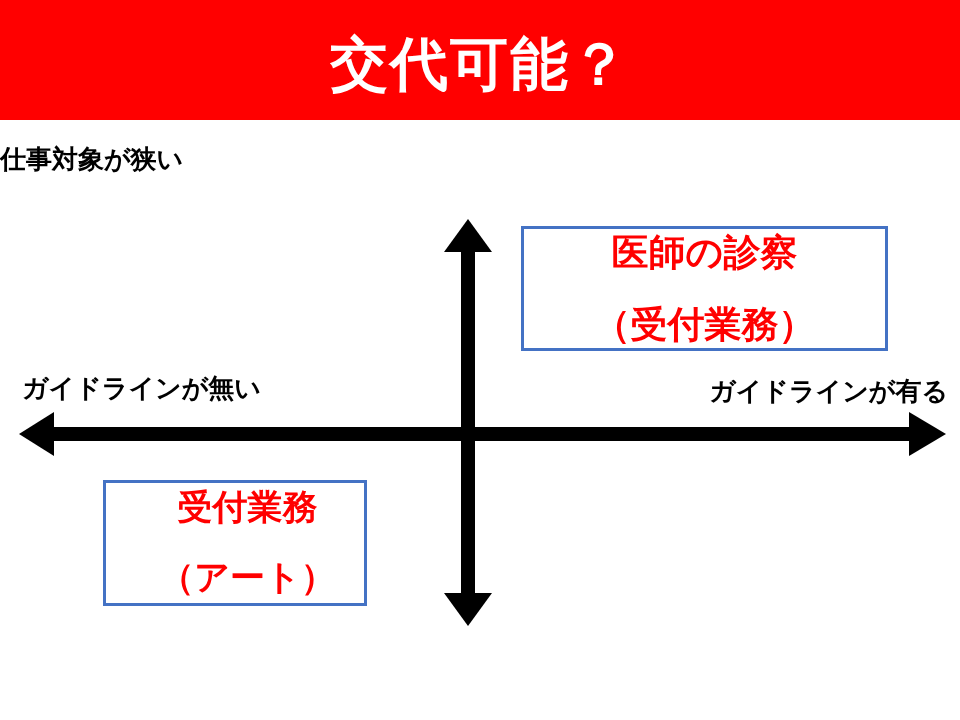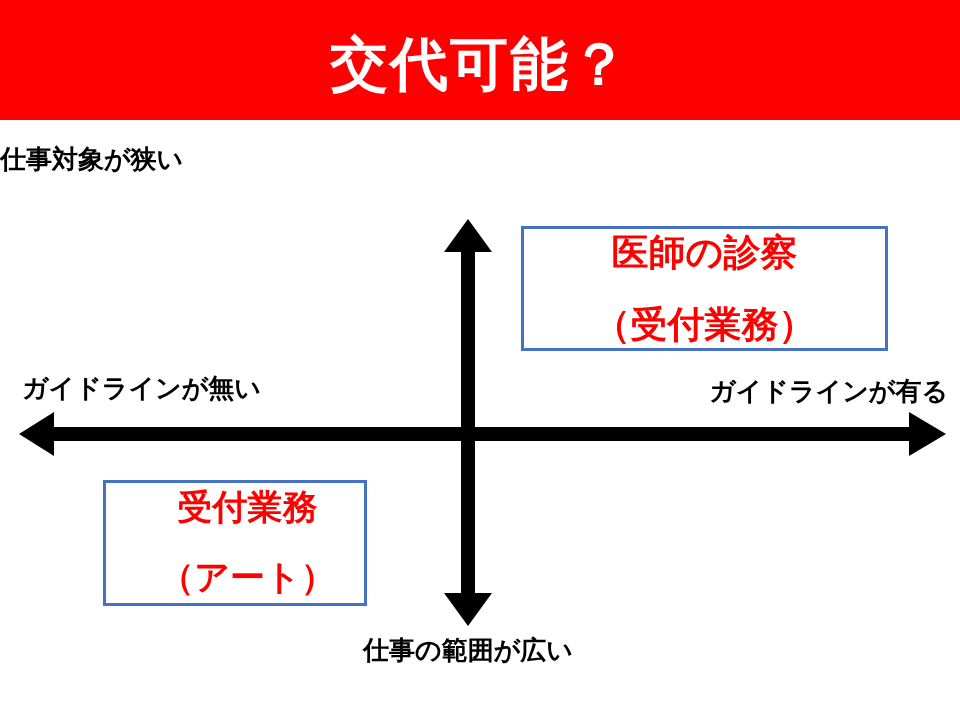--- a/index.html
+++ b/index.html
@@ -137,21 +137,20 @@
     <polygon points="468,626 492,593 444,593" fill="#000000"></polygon>
 
     <rect x="48" y="427" width="865" height="14" fill="#000000"></rect>
 
     <polygon points="19,434 54,412 54,456" fill="#000000"></polygon>
 
     <polygon points="946,434 909,412 909,456" fill="#000000"></polygon>
   </svg>
 
   <div class="axis-label label-top">仕事対象が狭い</div>
-  <div class="axis-label label-bottom">仕事の範囲が広い</div>
   <div class="axis-label label-left">ガイドラインが無い</div>
   <div class="axis-label label-right">ガイドラインが有る</div>
 
   <div class="quad-box" id="box-science">
     <div class="line">医師の診察</div>
     <div class="line">（受付業務）</div>
   </div>
 
   <div class="quad-box" id="box-art">
     <div class="line">受付業務</div>

